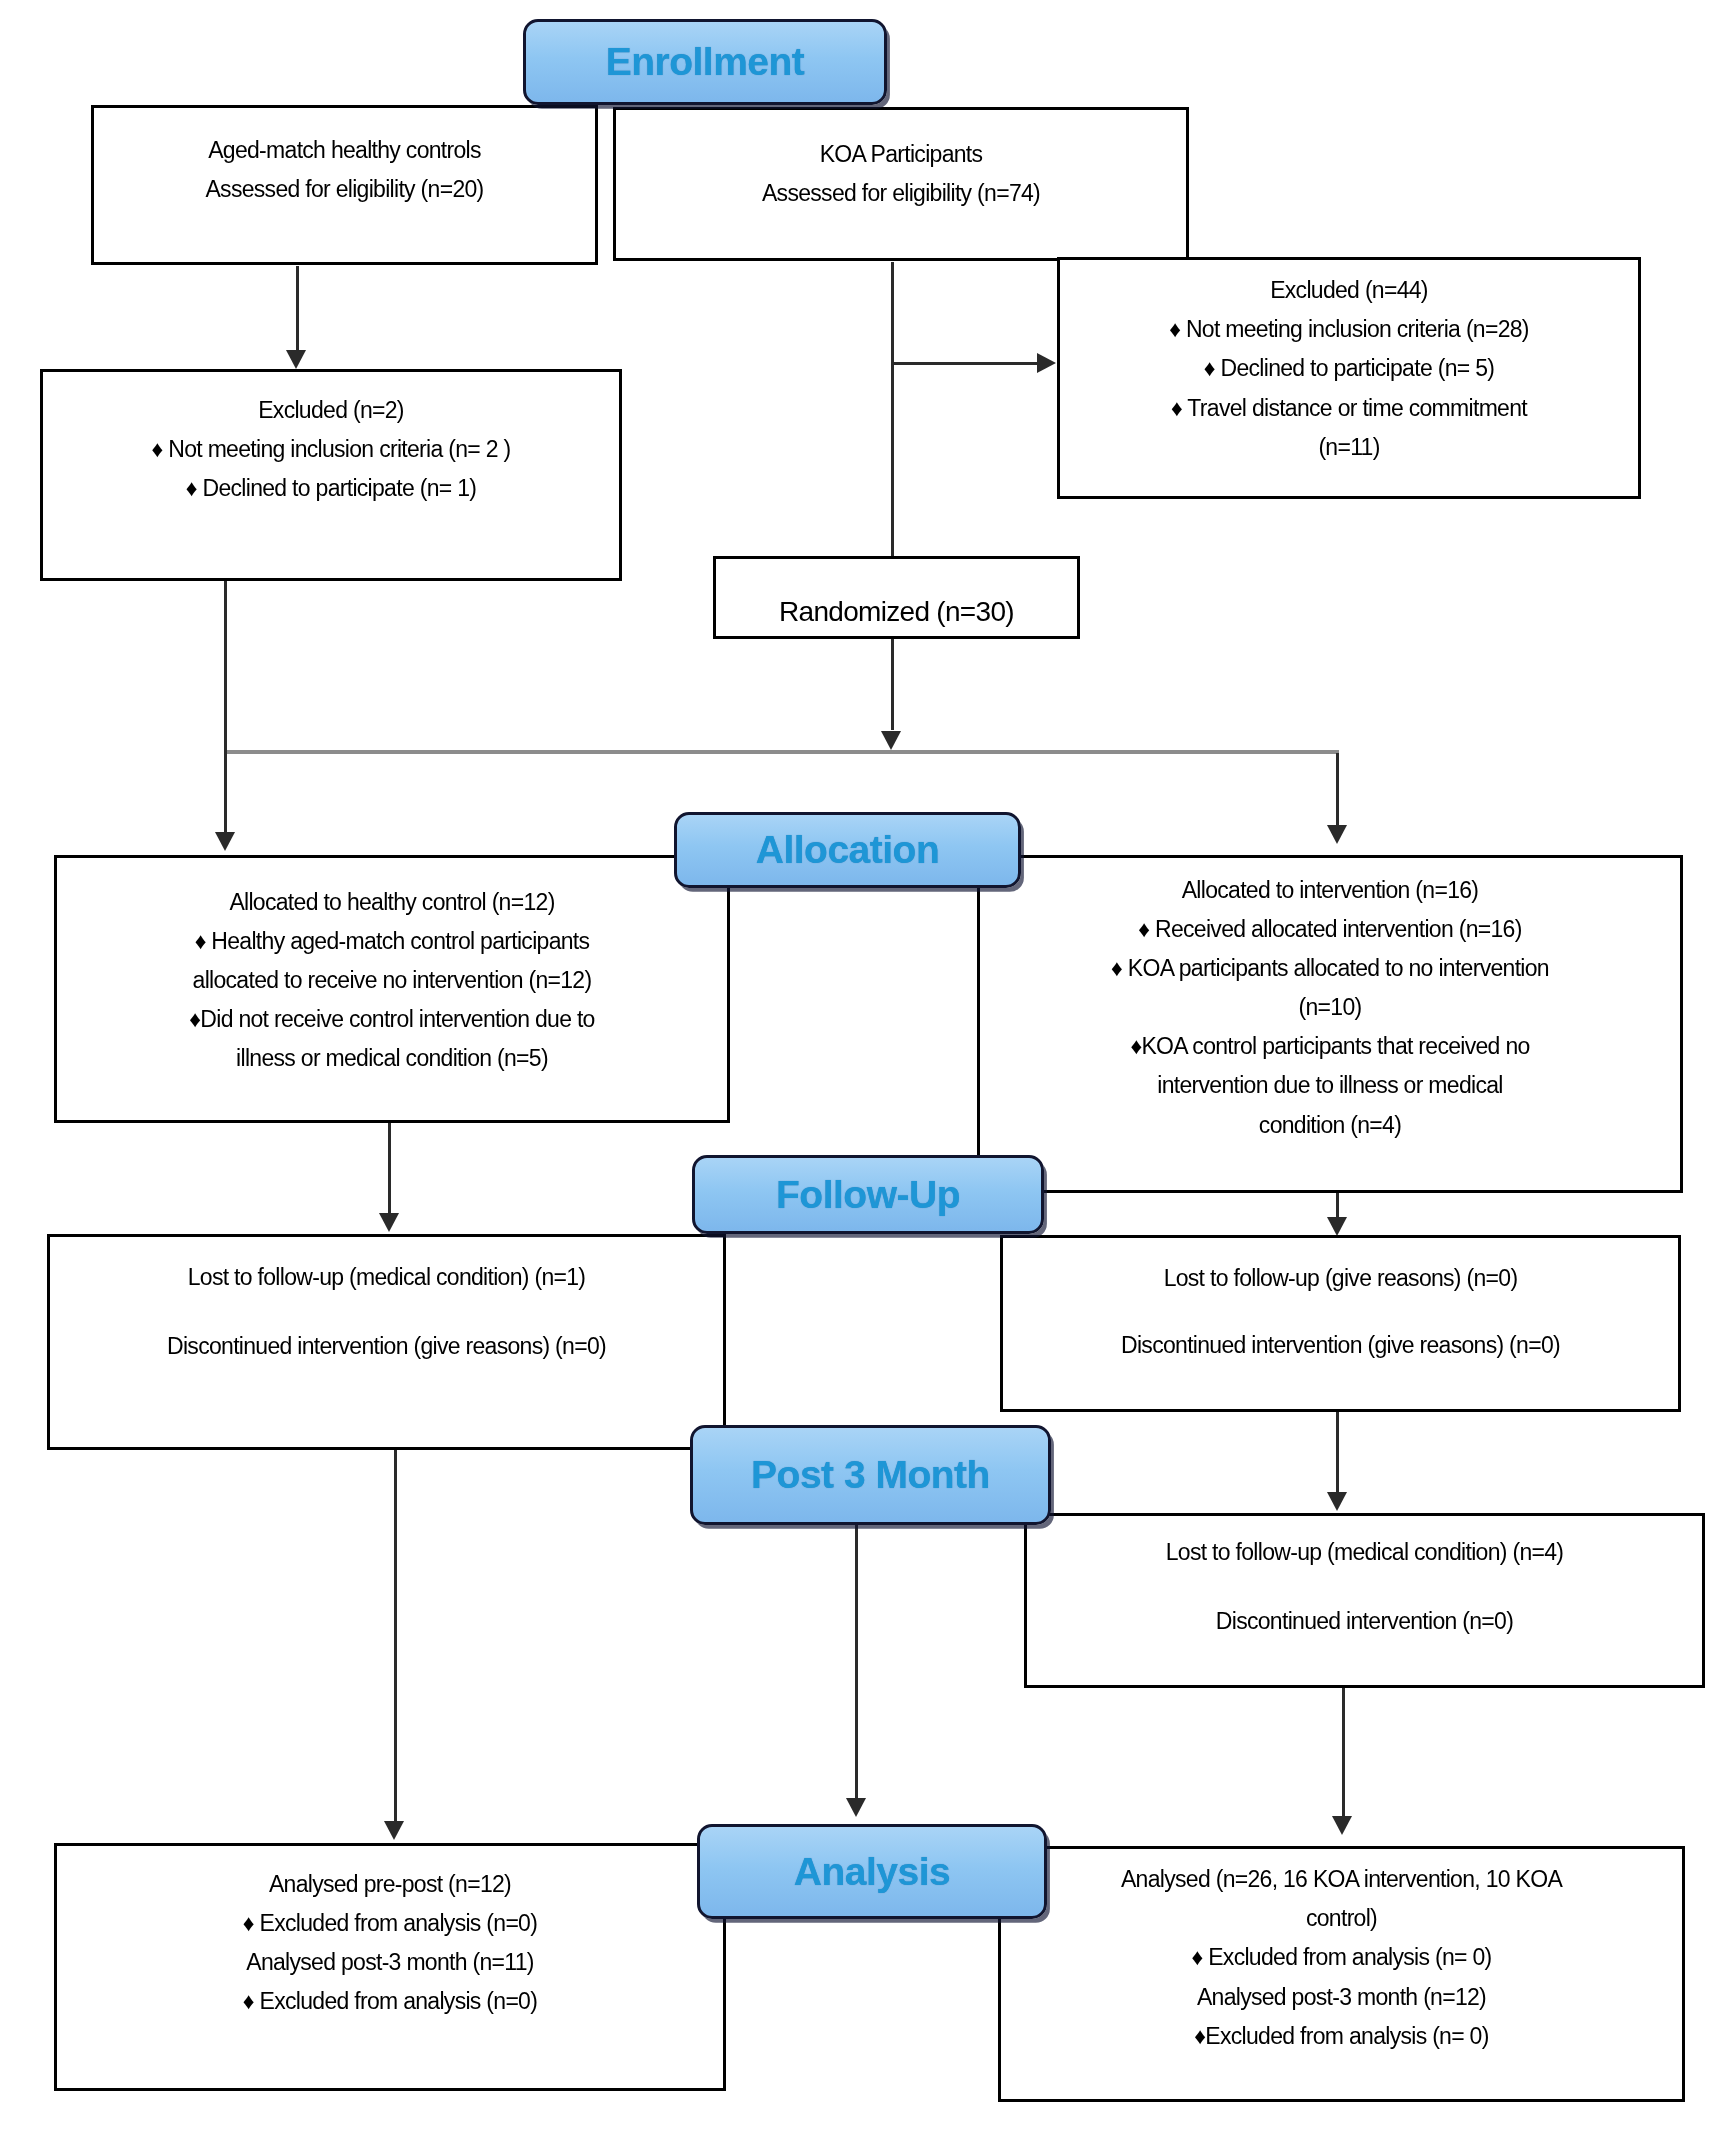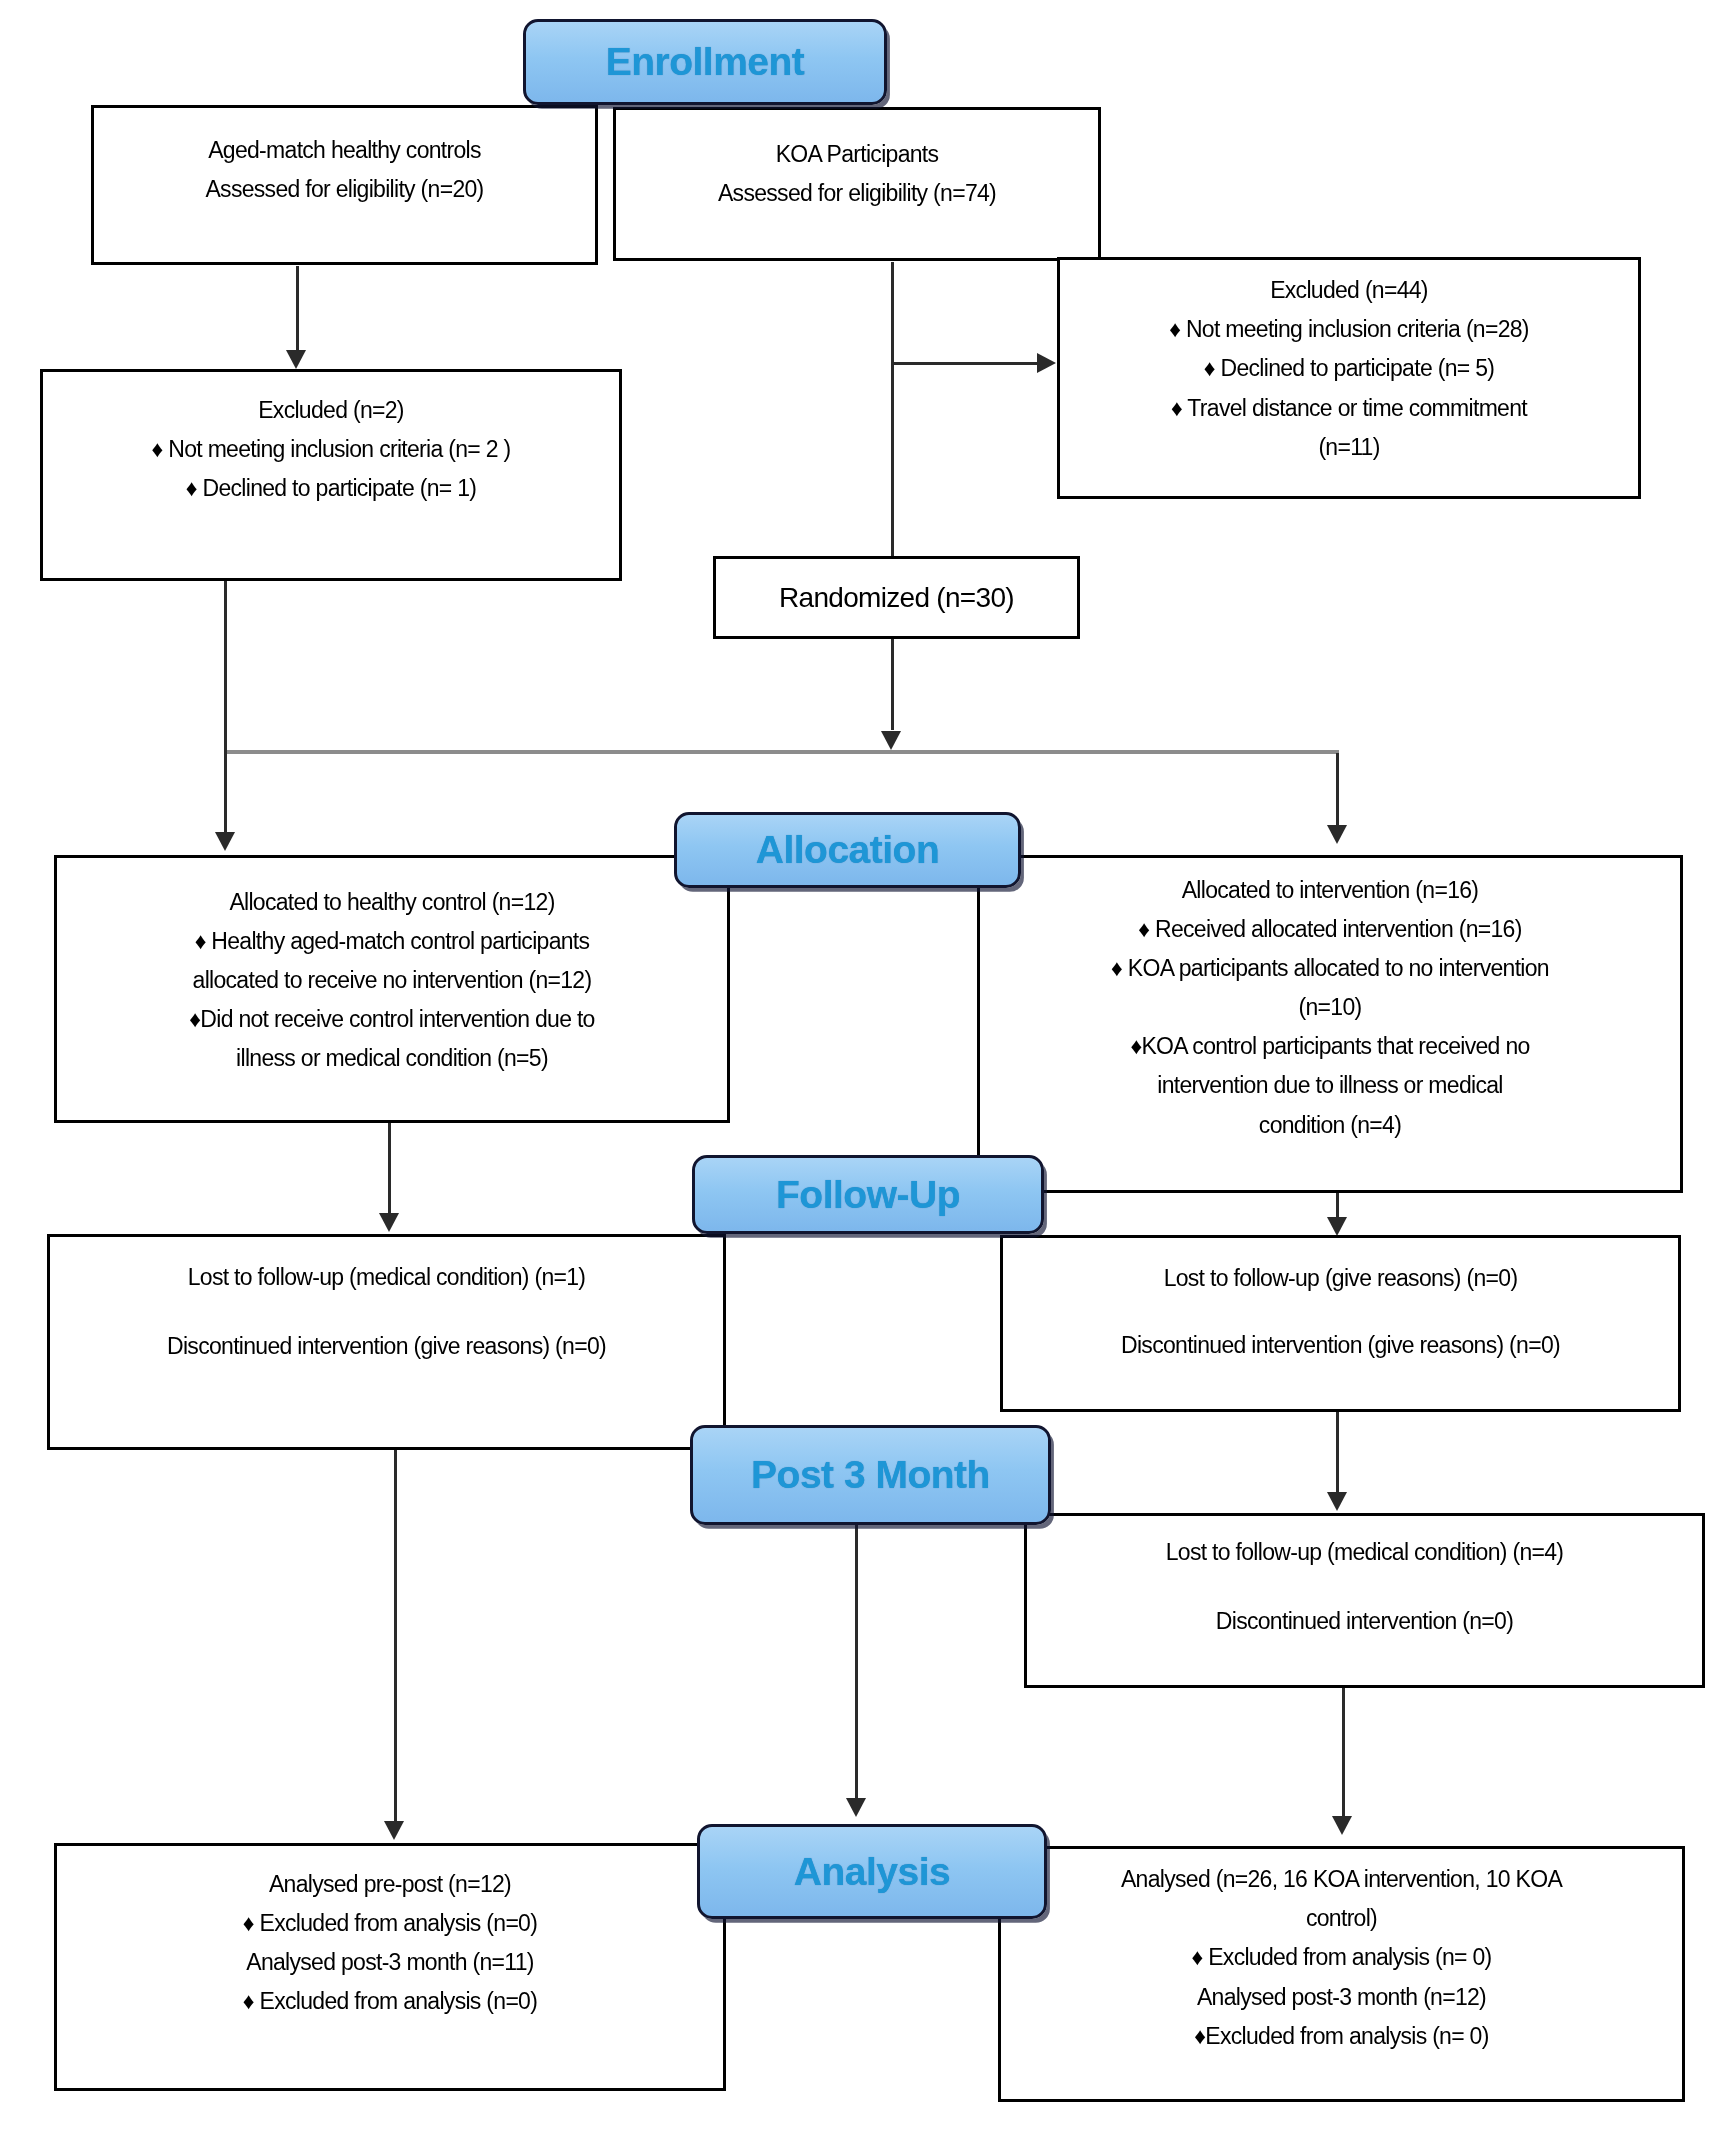--- a/index.html
+++ b/index.html
@@ -25,21 +25,21 @@
   
   .box{
     position:absolute;z-index:2;background:#ffffff;
     border:3.8px solid var(--box-border);
     box-sizing:border-box;
     display:flex;flex-direction:column;align-items:center;
     text-align:center;color:var(--box-text);
     font-size:23px;line-height:1.7;letter-spacing:-0.7px;
   }
   .box .bline{width:100%;}
-  .center{justify-content:center;}
+  .center{justify-content:flex-end;}
   
   .vline,.hline{position:absolute;background:var(--connector);z-index:1;}
   .jline{position:absolute;background:var(--junction-line);z-index:1;}
   .arr-d{position:absolute;width:0;height:0;z-index:1;
     border-left:10.4px solid transparent;border-right:10.4px solid transparent;
     border-top:19px solid var(--connector);}
   .arr-r{position:absolute;width:0;height:0;z-index:1;
     border-top:10.4px solid transparent;border-bottom:10.4px solid transparent;
     border-left:19px solid var(--connector);}
 </style>
@@ -52,21 +52,21 @@
   <div class="stage" style="left:674px;top:812px;width:341px;height:70px;">Allocation</div>
   <div class="stage" style="left:692px;top:1155px;width:346px;height:73px;">Follow-Up</div>
   <div class="stage" style="left:690px;top:1425px;width:355px;height:94px;">Post 3 Month</div>
   <div class="stage" style="left:697px;top:1824px;width:344px;height:89px;">Analysis</div>
 
   <div class="box" style="left:91px;top:105px;width:507px;height:160px;padding-top:22.6px;">
       <div class="bline">Aged-match healthy controls</div>
       <div class="bline">Assessed for eligibility (n=20)</div>
     </div>
 
-  <div class="box" style="left:613px;top:107px;width:488px;height:154px;padding-top:24.5px;align-items:center;">
+  <div class="box" style="left:613px;top:107px;width:576px;height:154px;padding-top:24.5px;align-items:center;">
       <div class="bline">KOA Participants</div>
       <div class="bline">Assessed for eligibility (n=74)</div>
     </div>
 
   <div class="box" style="left:1057px;top:257px;width:584px;height:242px;padding-top:11.3px;">
       <div class="bline">Excluded (n=44)</div>
       <div class="bline">♦ Not meeting inclusion criteria (n=28)</div>
       <div class="bline">♦ Declined to participate (n= 5)</div>
       <div class="bline">♦ Travel distance or time commitment</div>
       <div class="bline">(n=11)</div>

